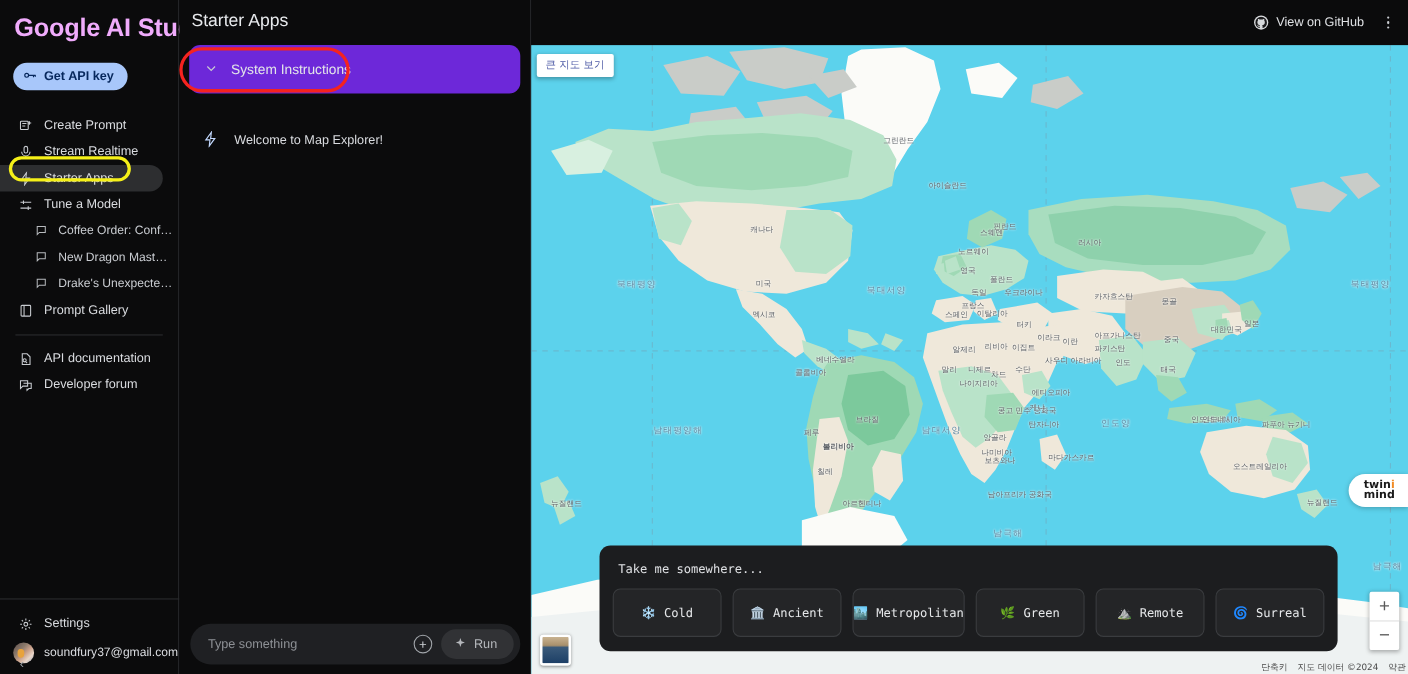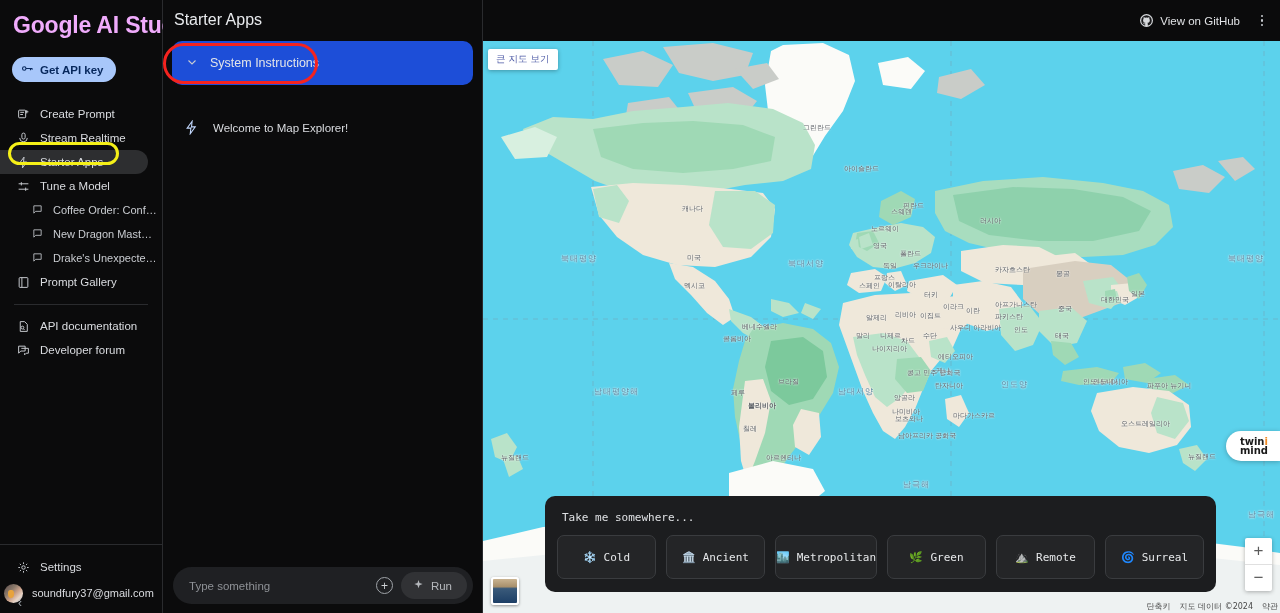--- a/index.html
+++ b/index.html
@@ -56,21 +56,21 @@
     white-space: nowrap; overflow: hidden;
   }
   .nav-sub .ic { width: 12px; height: 12px; flex:0 0 12px; color:#b8bbbf; }
   .nav-sub .ic svg { width: 11px; height: 11px; display:block; }
   .nav-sub .lbl { overflow: hidden; text-overflow: ellipsis; white-space: nowrap; max-width: 105px;}
   .divider { height: 1px; background: #2a2b2e; margin: 10px 14px 9px 14px; }
   .sb-bottom { position: absolute; bottom: 0; left: 0; width: 189px; padding-bottom: 6px; }
   .sb-bottom .divider2 { height:1px; background:#2a2b2e; margin: 0 0 10px 0; }
   .account {
     display:flex; align-items:center; gap: 9px;
-    padding-left: 4px; height: 28px; cursor: pointer;
+    padding-left: 12px; height: 28px; cursor: pointer;
     color:#dadce0; font-size: 11px;
   }
   .avatar {
     width: 19px; height: 19px; border-radius: 50%;
     background: linear-gradient(135deg,#5a4a4a 0%,#8b7a6b 35%,#c9a08a 55%,#e8d5c8 75%,#9aa8b8 100%);
     flex: 0 0 19px;
     position: relative; overflow: hidden;
   }
   .avatar::after{
     content:""; position:absolute; left:4px; top:6px; width:6px; height:8px;
@@ -87,21 +87,21 @@
     width: 320px; flex: 0 0 320px; height: 613px;
     background: #0b0b0c; position: relative;
     border-right: 1px solid #2a2b2e;
   }
   .center-title {
     font-size: 16px; color: #e8eaed; font-weight: 400;
     padding: 11px 0 0 11px; height: 41px;
   }
   .sysinstr {
     margin: 0 9px; height: 44px;
-    background: #1d4ed8; border-radius: 10px;
+    background: #6d28d9; border-radius: 10px;
     display: flex; align-items: center; gap: 12px;
     padding-left: 14px; cursor: pointer;
   }
   .sysinstr .chev { color:#c9ccd1; font-size: 11px; line-height:1; }
   .sysinstr .txt { color: #e3e5e8; font-size: 12.5px; }
   .welcome-row {
     display: flex; align-items: center; gap: 14px;
     padding: 0 0 0 21px; height: 34px; margin-top: 26px;
   }
   .welcome-row .bolt { color:#c3d9ff; font-size: 15px; line-height:1; }
@@ -586,21 +586,21 @@
         <div class="map-label" style="left: 440px; top: 290px;">수단</div>
         <div class="map-label" style="left: 389px; top: 303px;">나이지리아</div>
         <div class="map-label" style="left: 455px; top: 311px;">에티오피아</div>
         <div class="map-label" style="left: 424px; top: 327px;">콩고 민주 공화국</div>
         <div class="map-label" style="left: 453px; top: 325px;">케냐</div>
         <div class="map-label" style="left: 452px; top: 340px;">탄자니아</div>
         <div class="map-label" style="left: 411px; top: 352px;">앙골라</div>
         <div class="map-label" style="left: 409px; top: 366px;">나미비아</div>
         <div class="map-label" style="left: 412px; top: 373px;">보츠와나</div>
         <div class="map-label" style="left: 470px; top: 370px;">마다가스카르</div>
-        <div class="map-label" style="left: 415px; top: 390px;">남아프리카 공화국</div>
+        <div class="map-label" style="left: 415px; top: 404px;">남아프리카 공화국</div>
         <div class="map-label" style="left: 531px; top: 284px;">인도</div>
         <div class="map-label" style="left: 575px; top: 263px;">중국</div>
         <div class="map-label" style="left: 572px; top: 290px;">태국</div>
         <div class="map-label" style="left: 618px; top: 254px;">대한민국</div>
         <div class="map-label" style="left: 648px; top: 248px;">일본</div>
         <div class="map-label" style="left: 600px; top: 336px;">인도네시아</div>
         <div class="map-label" style="left: 664px; top: 340px;">파푸아 뉴기니</div>
         <div class="map-label" style="left: 638px; top: 378px;">오스트레일리아</div>
         <div class="map-label" style="left: 705px; top: 411px;">뉴질랜드</div>
         <div class="map-label" style="left: 610px; top: 336px;">인도네시아</div>

